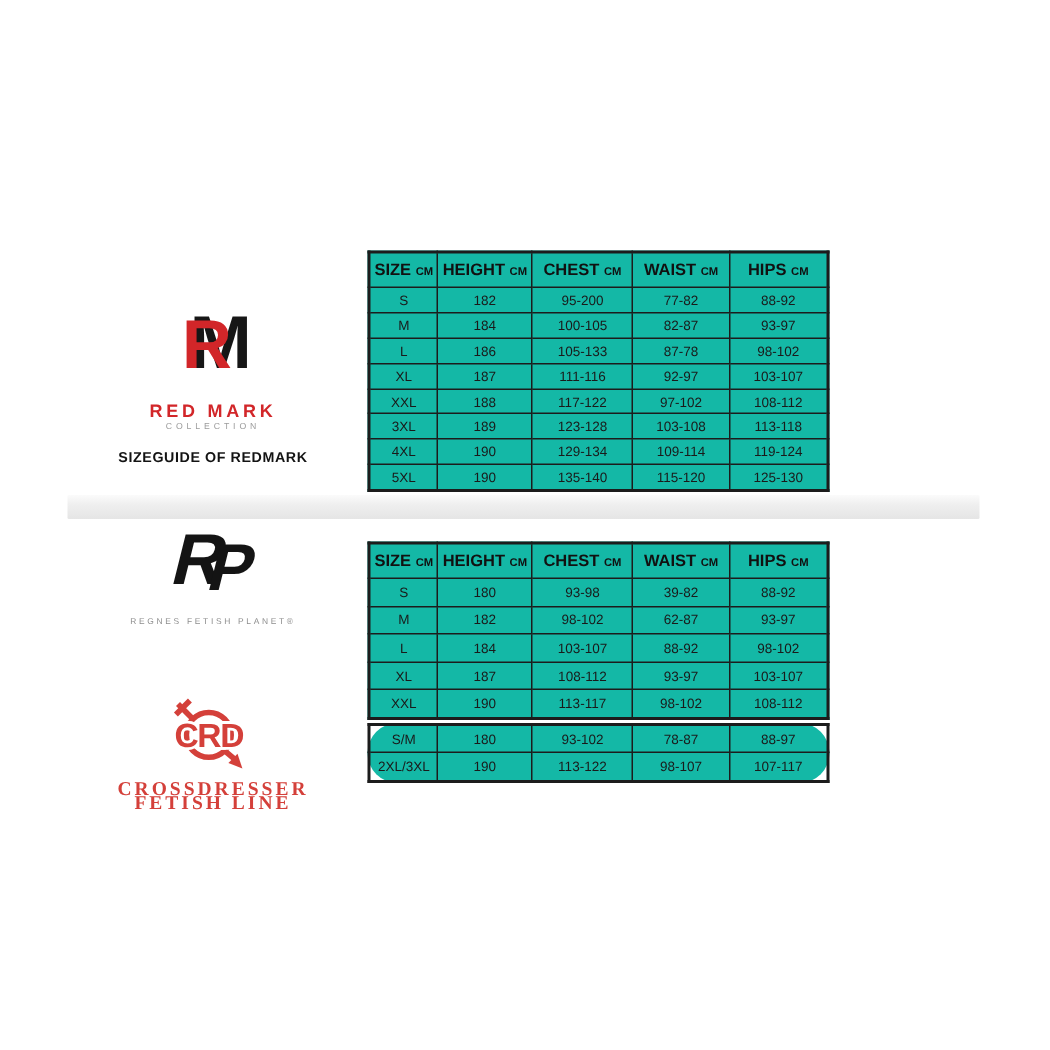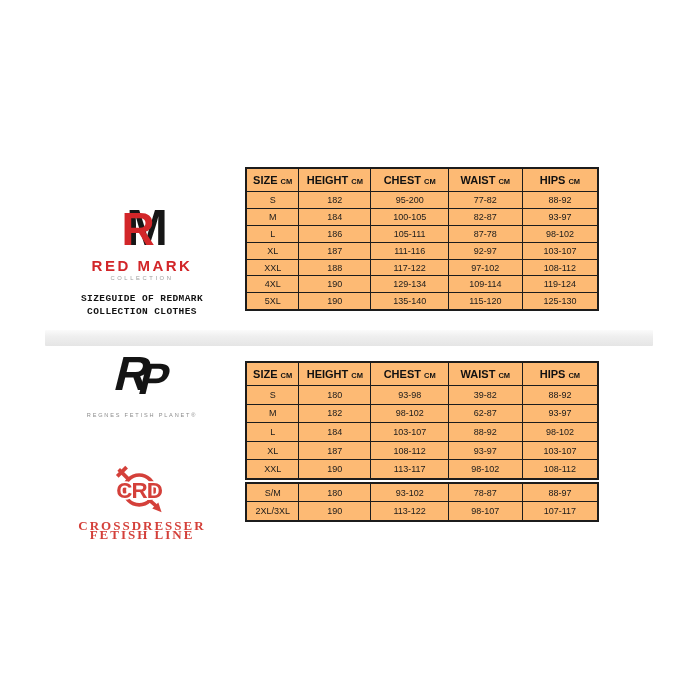--- a/index.html
+++ b/index.html
@@ -13,52 +13,52 @@
   .brand-redmark { left:62px; top:203px; }
   .brand-rfp     { left:62px; top:352px; }
   .brand-crd     { left:62px; top:461px; }
 
   .mark { position:relative; margin:0 auto; }
   .rm-mark { width:56px; height:50px; }
   .rm-mark .letter { position:absolute; font-weight:900; line-height:50px; }
   .rm-mark .m { left:50%; transform:translateX(-44%); top:0; font-size:50px; letter-spacing:-6px; color:#161616; }
   .rm-mark .r { left:50%; transform:translateX(-62%); top:1px; font-size:46px; color:#d22629; }
 
-  .rm-name { margin-top:4px; font-size:15px; font-weight:bold; color:#d22629; letter-spacing:2.5px; }
+  .rm-name { margin-top:14px; font-size:12px; font-weight:bold; color:#d22629; letter-spacing:2.5px; }
   .rm-sub  { margin-top:1px; font-size:5.8px; color:#9c9c9c; letter-spacing:2.6px; }
 
   .rfp-mark { width:64px; height:54px; }
   .rfp-mark .letter { position:absolute; font-weight:900; color:#141414; transform:skewX(-14deg); }
   .rfp-mark .fr { left:6px; top:-4px; font-size:48px; line-height:52px; }
   .rfp-mark .fp { left:30px; top:2px; font-size:44px; line-height:50px; }
   .rfp-tagline { margin-top:6px; font-size:5.6px; color:#8d8d8d; letter-spacing:1.8px; }
 
-  .brand-caption { margin-top:11px; font-size:9.5px; font-weight:bold; color:#131313; letter-spacing:0.4px; line-height:13px;font-family:Liberation Mono, monospace; }
+  .brand-caption { margin-top:11px; font-size:9.5px; font-weight:bold; color:#131313; letter-spacing:0.4px; line-height:13px; }
 
   .crd-mark { width:62px; height:56px; }
   .crd-text-line { font-family:"Liberation Serif", serif; font-weight:bold; color:#d4403a; font-size:13px; letter-spacing:2px; line-height:9px; }
   .crd-text-block { margin-top:4px; }
 
   
   table.size-table {
-    position:absolute; left:245px; width:354px;
-    border-collapse:collapse; table-layout:fixed; background:#fdba74;
+    position:absolute; left:245px; width:308px;
+    border-collapse:collapse; table-layout:fixed; background:#14b8a6;
     border:2px solid #1c1c1c;
   }
   table.size-table th, table.size-table td {
     border:1px solid #1c1c1c; text-align:center; vertical-align:middle; padding:0;
   }
   table.size-table th { font-size:11px; font-weight:bold; color:#111; height:22px; }
   table.size-table th .unit { font-size:7.5px; font-weight:bold; }
   table.size-table td { font-size:9px; color:#1a1a1a; }
   .t1 { top:167px; }
   .t1 td { height:15.9px; }
   .t2 { top:361px; }
   .t2 td { height:17.6px; }
-  .t3 { top:482px; }
+  .t3 { top:482px;border-radius:25px; }
   .t3 td { height:17.3px; }
 
   
   .divider {
     position:absolute; left:45px; top:330px; width:608px; height:16px;
     background:linear-gradient(180deg,#fbfbfb 0%,#efefef 40%,#e5e5e5 100%);
     border-radius:1px;
   }
 </style>
 </head>
@@ -68,21 +68,20 @@
 
   <div class="brand brand-redmark">
     <div class="mark rm-mark">
       <span class="letter m">M</span>
       <span class="letter r">R</span>
     </div>
     <div class="rm-name">RED MARK</div>
     <div class="rm-sub">COLLECTION</div>
     <div class="brand-caption">
       <div>SIZEGUIDE OF REDMARK</div>
-      <div>COLLECTION CLOTHES</div>
     </div>
   </div>
 
   <table class="size-table t1">
       <colgroup>
         <col style="width: 15%;">
         <col style="width: 20.5%;">
         <col style="width: 22%;">
         <col style="width: 21%;">
         <col style="width: 21.5%;">
@@ -107,37 +106,44 @@
         <tr>
           <td>M</td>
           <td>184</td>
           <td>100-105</td>
           <td>82-87</td>
           <td>93-97</td>
         </tr>
         <tr>
           <td>L</td>
           <td>186</td>
-          <td>105-111</td>
+          <td>105-133</td>
           <td>87-78</td>
           <td>98-102</td>
         </tr>
         <tr>
           <td>XL</td>
           <td>187</td>
           <td>111-116</td>
           <td>92-97</td>
           <td>103-107</td>
         </tr>
         <tr>
           <td>XXL</td>
           <td>188</td>
           <td>117-122</td>
           <td>97-102</td>
           <td>108-112</td>
+        </tr>
+        <tr>
+          <td>3XL</td>
+          <td>189</td>
+          <td>123-128</td>
+          <td>103-108</td>
+          <td>113-118</td>
         </tr>
         <tr>
           <td>4XL</td>
           <td>190</td>
           <td>129-134</td>
           <td>109-114</td>
           <td>119-124</td>
         </tr>
         <tr>
           <td>5XL</td>

